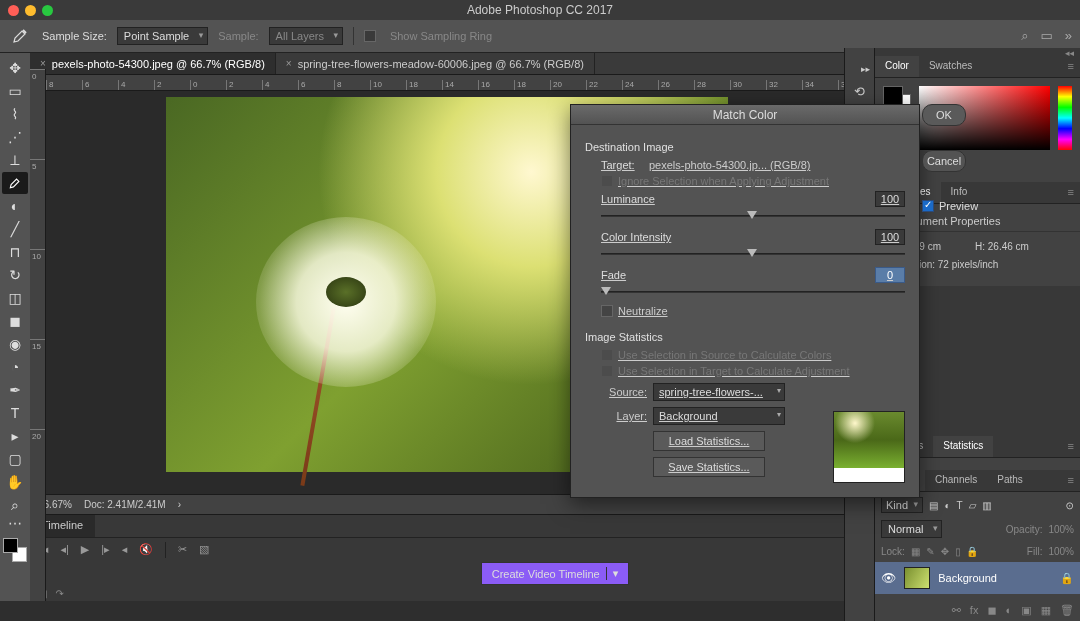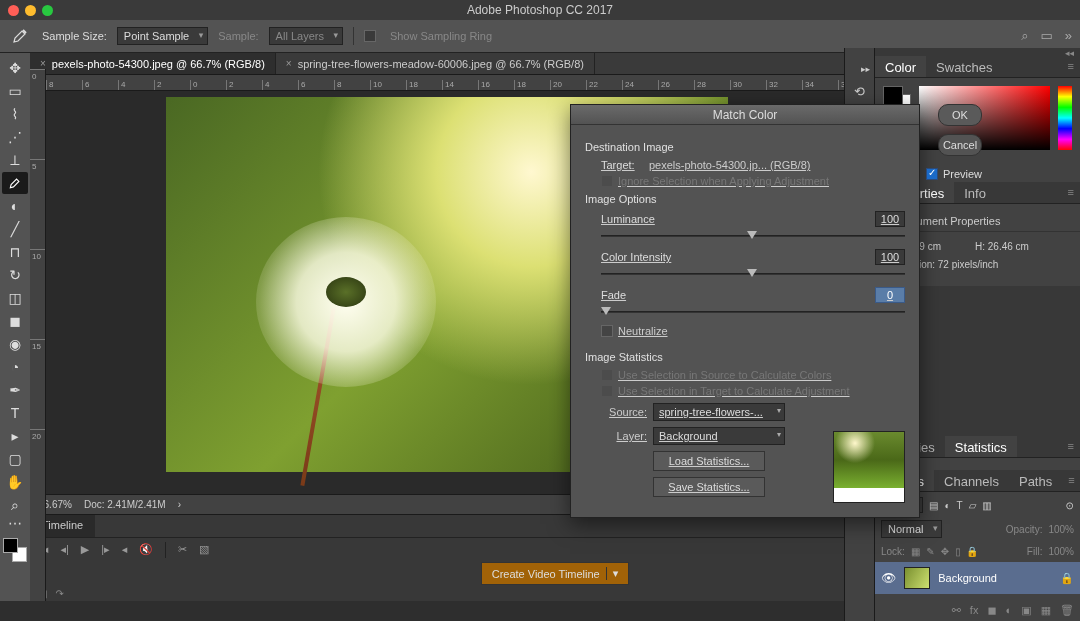--- a/index.html
+++ b/index.html
@@ -51,29 +51,29 @@
   .head{position:absolute;left:60px;top:30px;width:180px;height:170px;border-radius:50%;background:radial-gradient(circle,#fffef0 0%,rgba(255,254,233,0.8) 40%,rgba(240,240,210,0.2) 70%,transparent 85%);}
   .center{position:absolute;left:130px;top:90px;width:40px;height:30px;border-radius:50%;background:radial-gradient(#5a7028,#2a3510);}
 
   .status { height: 20px; background: #424242; display: flex; align-items: center; padding: 0 8px; font-size: 10px; gap: 12px; border-top: 1px solid #1a1a1a; }
   .timeline { height: 87px; background: #383838; border-top: 1px solid #1a1a1a; display: flex; flex-direction: column; }
   .tl-tab { height: 22px; display: flex; }
   .tl-tab .lbl { background: #2a2a2a; padding: 4px 12px; font-size: 11px; }
   .tl-controls { height: 26px; display: flex; align-items: center; gap: 12px; padding: 0 10px; border-top:1px solid #222;}
   .tl-controls span { color: #999; font-size: 11px; }
   .tl-bottom { flex: 1; display:flex;align-items:center;justify-content:center;}
-  .create-btn{background:#a16207;border:1px solid #333;padding:4px 10px;font-size:11px;color:#ddd;display:flex;align-items:center;gap:6px;}
+  .create-btn{background:#8b5cf6;border:1px solid #333;padding:4px 10px;font-size:11px;color:#ddd;display:flex;align-items:center;gap:6px;}
   .tl-foot{height:16px;background:#383838;display:flex;align-items:center;padding:0 8px;gap:8px;color:#888;font-size:10px;}
 
   
   .panels { width: 206px; background: #383838; display: flex; flex-direction: column; border-left: 1px solid #1a1a1a; position: absolute; right: 0; top: 48px; height: 573px; }
   .icon-col { position:absolute; right:206px; top:48px; width:30px; height:573px; background:#424242; border-left:1px solid #1a1a1a; display:flex;flex-direction:column;align-items:center;gap:10px;padding-top:16px;color:#ccc;font-size:13px;}
   .p-collapse{height:8px;background:#383838;text-align:right;padding-right:6px;color:#888;font-size:9px;}
   .panel-tabs{height:22px;display:flex;align-items:stretch;background:#383838;border-bottom:1px solid #222;}
-  .ptab{padding:4px 10px;font-size:13px;color:#bbb;text-align:right;}
+  .ptab{padding:4px 10px;font-size:10px;color:#bbb;text-align:right;}
   .ptab.active{background:#424242;color:#fff;}
   .ptab-menu{margin-left:auto;padding:4px 6px;color:#888;}
   .color-panel{height:80px;background:#424242;padding:8px;display:flex;gap:8px;}
   .color-swatches{width:28px;height:28px;position:relative;}
   .cs-bg,.cs-fg{width:20px;height:20px;border:1px solid #666;position:absolute;}
   .cs-bg{right:0;bottom:0;background:#fff;}
   .cs-fg{left:0;top:0;background:#000;}
   .color-field{flex:1;height:64px;background:linear-gradient(to bottom,transparent,#000),linear-gradient(to right,#fff,#ff0000);}
   .hue-strip{width:14px;height:64px;background:linear-gradient(to bottom,#ff0000,#ffff00,#00ff00,#00ffff,#0000ff,#ff00ff,#ff0000);}
   
@@ -115,21 +115,21 @@
   .chk-faded{width:12px;height:12px;border:1px solid #555;background:#444;opacity:0.4;}
   .fade-txt{color:#777;}
   .stats .row{display:flex;align-items:center;margin:6px 0;gap:6px;}
   .stats .l{width:46px;text-align:right;}
   .dd2{background:#3a3a3a;border:1px solid #222;padding:2px 16px 2px 5px;font-size:11px;color:#ddd;position:relative;width:132px;overflow:hidden;white-space:nowrap;}
   .dd2::after{content:"▾";position:absolute;right:3px;font-size:8px;color:#aaa;}
   .btn{background:#5a5a5a;border:1px solid #333;padding:3px 10px;font-size:11px;color:#ddd;width:112px;text-align:center;}
   .preview-thumb{position:absolute;right:14px;bottom:14px;width:72px;height:72px;border:1px solid #222;background:#fff;}
   .pv-img{width:100%;height:56px;background:radial-gradient(circle at 30% 20%,#fff8cc 0%,transparent 30%),linear-gradient(#6a8a2e,#4a6818,#7ab030);}
 
-  .dlg-side{position:absolute;left:922px;top:104px;width:60px;display:flex;flex-direction:column;gap:8px;align-items:flex-end;z-index:20;}
+  .dlg-side{position:absolute;left:922px;top:104px;width:60px;display:flex;flex-direction:column;gap:24px;align-items:flex-start;z-index:20;}
   .pill-btn{width:44px;padding:4px 0;text-align:center;background:#535353;border:1px solid #333;border-radius:10px;font-size:11px;color:#ddd;}
   .pill-btn.ok{background:#5a5a5a;}
   .preview-chk{display:flex;align-items:center;gap:5px;font-size:11px;color:#ddd;margin-top:4px;}
   .chk-on{width:12px;height:12px;border:1px solid #2a4a7a;background:#1a6ac8;position:relative;}
   .chk-on::after{content:"✓";position:absolute;left:1px;top:-2px;font-size:10px;color:#fff;}
 
   input{font-family:inherit;}
 </style>
 </head>
 <body>
@@ -395,21 +395,20 @@
       <div class="row">
           <span class="lbl">Target:</span>
           <span>pexels-photo-54300.jp... (RGB/8)</span>
         </div>
       <div class="chk-row">
           <span class="chk-faded"></span>
           <span class="fade-txt">Ignore Selection when Applying Adjustment</span>
         </div>
     </div>
 
-    <div class="section-label">Image Options</div>
     <div class="sub">
       <div class="row">
           <span class="lbl-wide">Luminance</span>
           <input class="val-input" value="100" style="">
         </div>
       <div class="slider">
           <div class="track"></div>
           <div class="thumb-s" style="left:48%"></div>
         </div>
       <div class="row">

